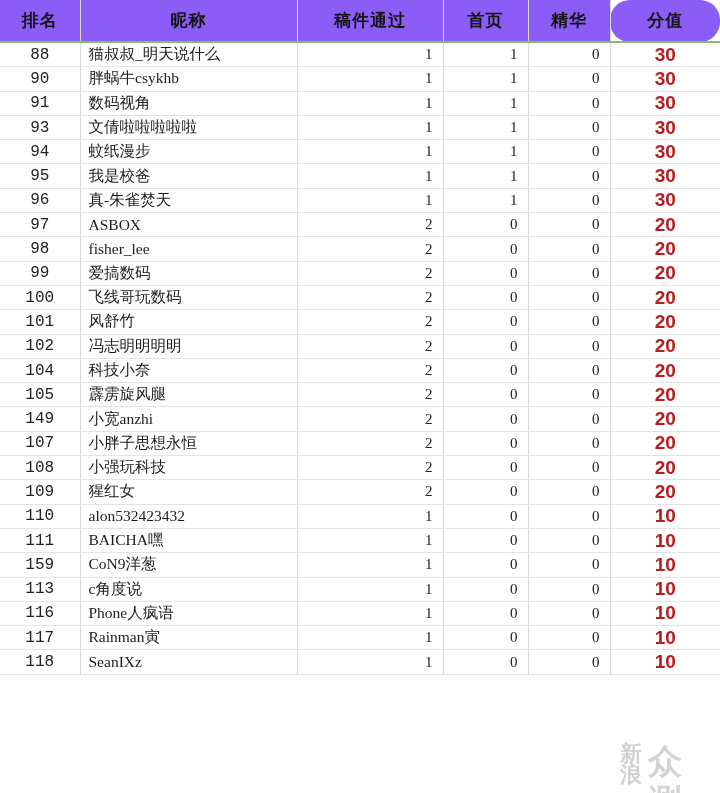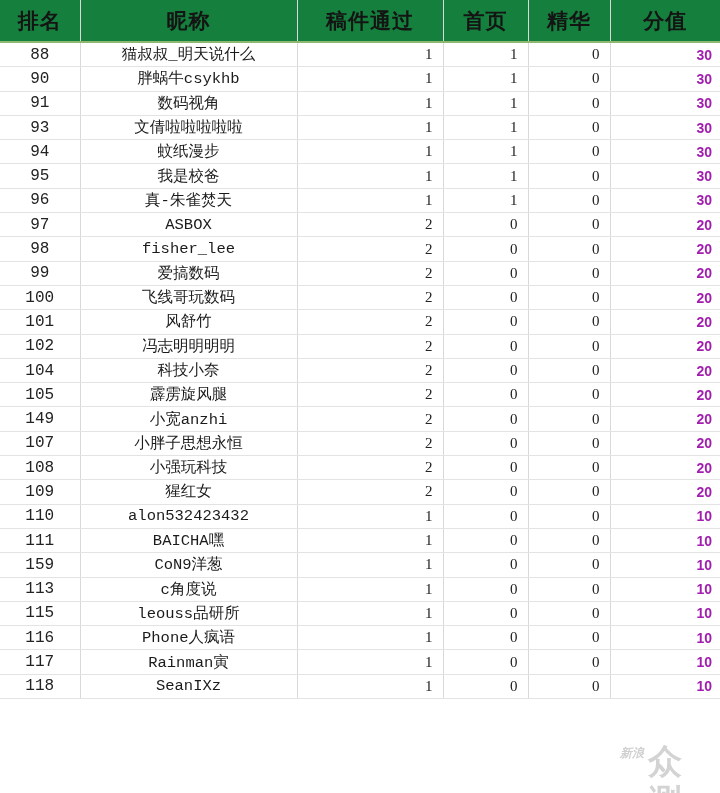--- a/index.html
+++ b/index.html
@@ -29,93 +29,91 @@
   col.c-rank  { width: 80px; }
   col.c-nick  { width: 217px; }
   col.c-pass  { width: 146px; }
   col.c-home  { width: 85px; }
   col.c-elite { width: 82px; }
   col.c-score { width: 110px; }
 
   thead th {
     height: 41px;
     padding: 0;
-    font-size: 21px;
+    font-size: 17px;
     font-weight: bold;
     text-align: center;
     vertical-align: middle;
     letter-spacing: 1px;
     border-right: 1px solid #d9d9d9;
     border-bottom: 2px solid #8cb96f;
-    background: #15803d;
+    background: #8b5cf6;
     color: #141414;
   }
-  thead th.last-col { border-right: none; }
+  thead th.last-col { border-right: none; border-radius: 20px; }
 
   tbody td {
     height: 23.3px;
     padding: 0 8px;
     font-size: 15px;
     vertical-align: middle;
     border-right: 1px solid #d9d9d9;
     border-bottom: 1px solid #e3e3e3;
     white-space: nowrap;
     overflow: hidden;
   }
   tbody td.last-col { border-right: none; }
 
   td.rank-cell {
     text-align: center;
     font-family: Liberation Mono, monospace;
     font-size: 16px;
     color: #222;
   }
   td.nick-cell {
-    text-align: center;
+    text-align: left;
     font-size: 15.5px;
     color: #1b1b1b;
-    font-family: Liberation Mono, monospace;
   }
   td.num-cell {
     text-align: right;
     font-family: "Liberation Serif", "DejaVu Serif", serif;
     font-size: 15px;
     color: #222;
     padding-right: 10px;
   }
   td.score-cell {
-    text-align: right;
+    text-align: center;
     font-family: "Liberation Sans", sans-serif;
-    font-size: 14px;
+    font-size: 19px;
     font-weight: 600;
-    color: #a21caf;
+    color: #b91c1c;
   }
 
   
   #watermark {
     position: absolute;
     right: 4px;
     bottom: 2px;
     width: 96px;
     height: 50px;
     pointer-events: none;
     user-select: none;
   }
   #watermark .wm-small {
     position: absolute;
     left: 0;
     top: 2px;
     width: 26px;
     font-family: "Liberation Sans", sans-serif;
-    font-size: 12px;
+    font-size: 22px;
     line-height: 21px;
     font-weight: bold;
     color: rgba(150,150,150,0.45);
     letter-spacing: 0;
-    font-style: italic;
   }
   #watermark .wm-big {
     position: absolute;
     left: 28px;
     top: 0px;
     font-family: "Liberation Sans", sans-serif;
     font-size: 34px;
     line-height: 40px;
     font-weight: bold;
     color: rgba(150,150,150,0.42);
@@ -325,28 +323,20 @@
         </tr>
         <tr>
           <td class="rank-cell">113</td>
           <td class="nick-cell">c角度说</td>
           <td class="num-cell">1</td>
           <td class="num-cell">0</td>
           <td class="num-cell">0</td>
           <td class="score-cell last-col">10</td>
         </tr>
         <tr>
-          <td class="rank-cell">115</td>
-          <td class="nick-cell">leouss品研所</td>
-          <td class="num-cell">1</td>
-          <td class="num-cell">0</td>
-          <td class="num-cell">0</td>
-          <td class="score-cell last-col">10</td>
-        </tr>
-        <tr>
           <td class="rank-cell">116</td>
           <td class="nick-cell">Phone人疯语</td>
           <td class="num-cell">1</td>
           <td class="num-cell">0</td>
           <td class="num-cell">0</td>
           <td class="score-cell last-col">10</td>
         </tr>
         <tr>
           <td class="rank-cell">117</td>
           <td class="nick-cell">Rainman寅</td>

